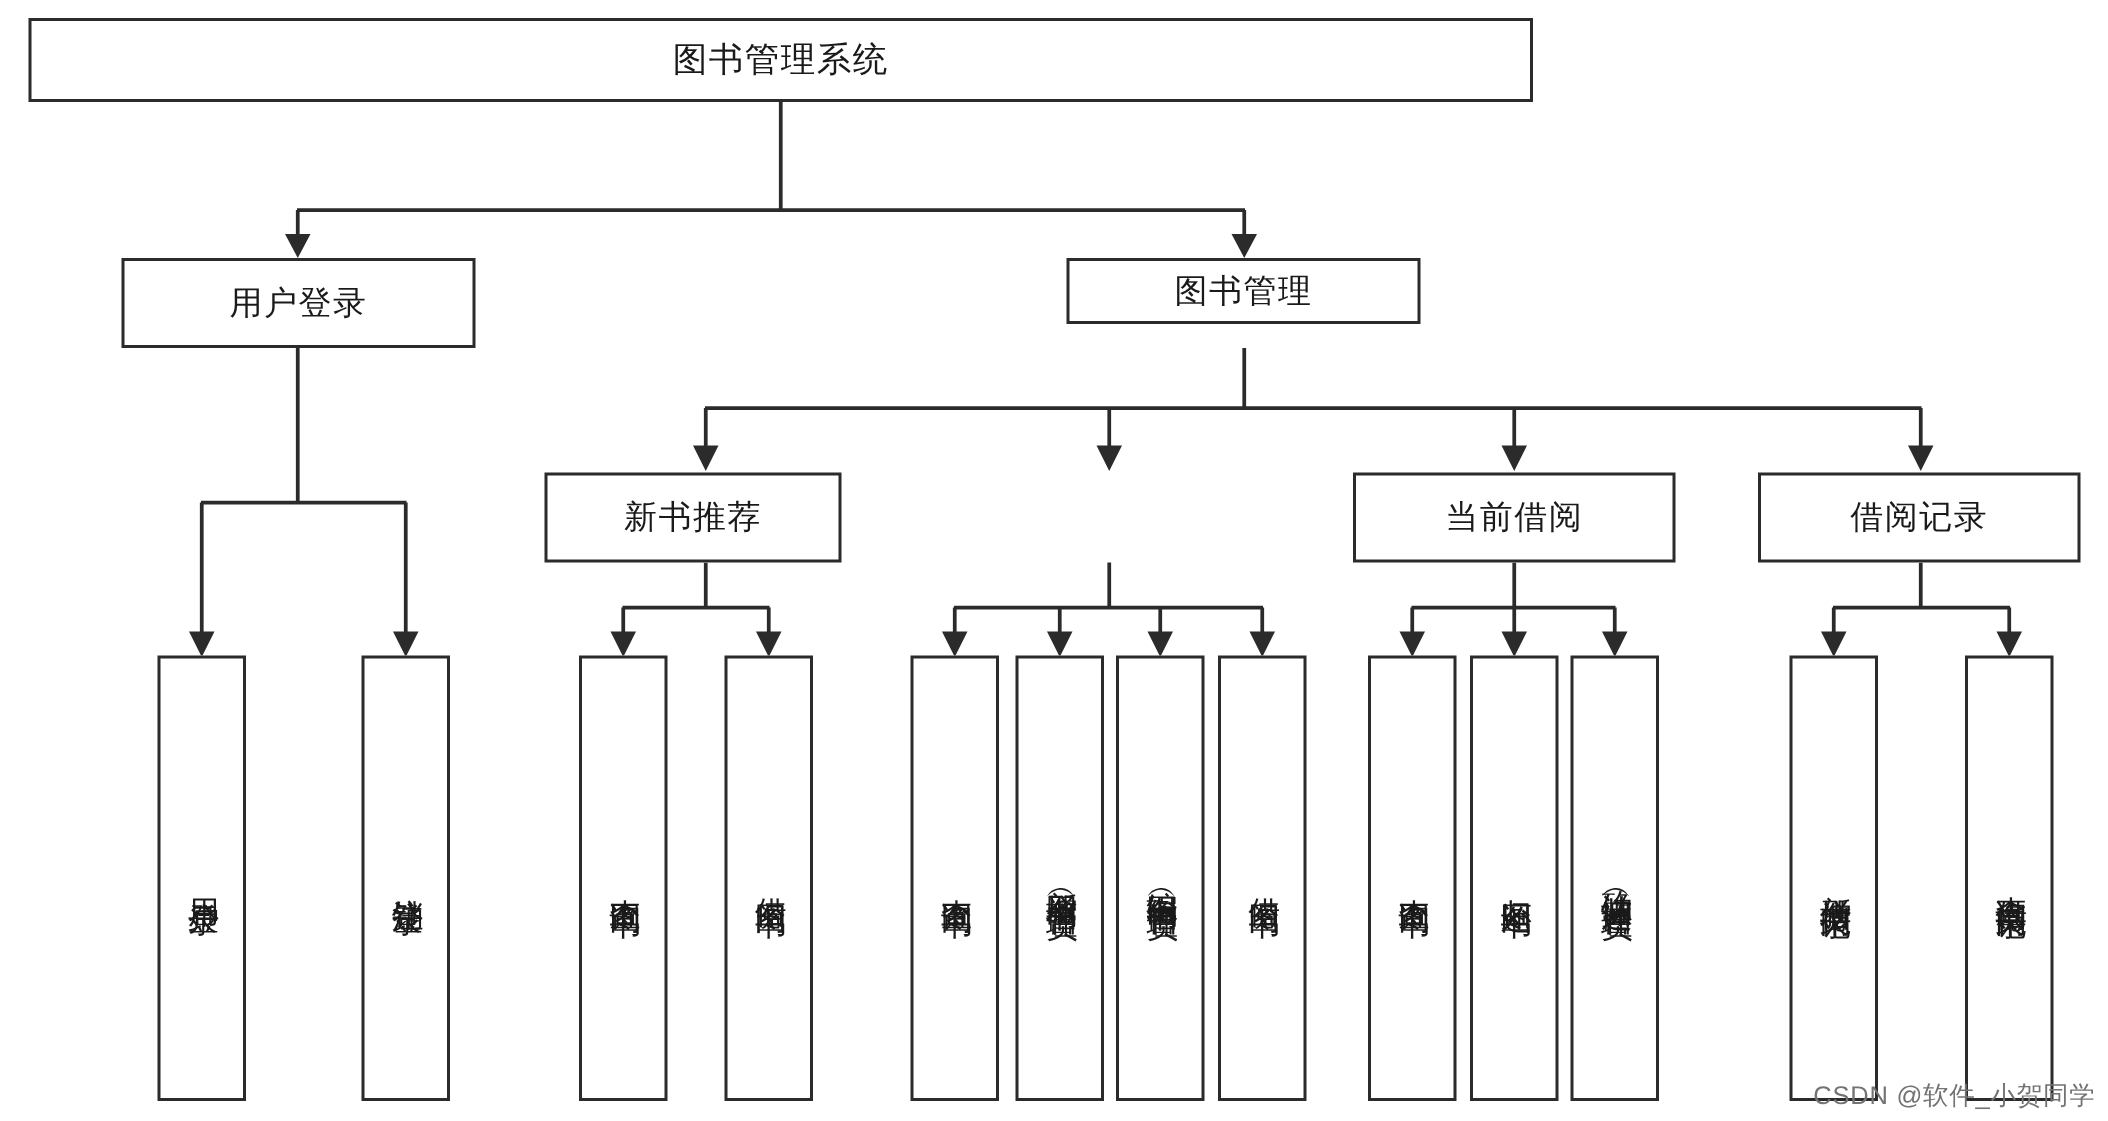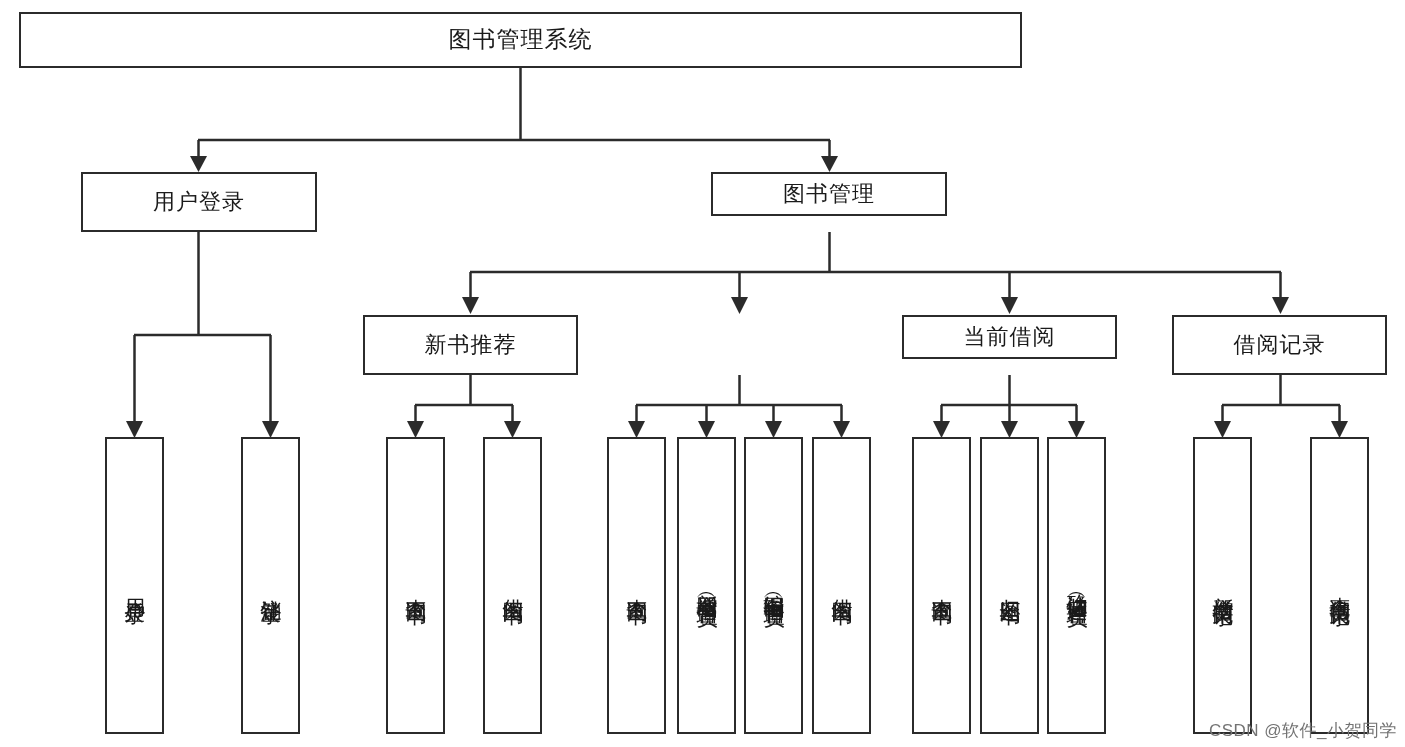--- a/index.html
+++ b/index.html
@@ -156,24 +156,24 @@
     <span class="node-label">图书管理系统</span>
   </div>
 
   <div class="node horiz" style="left:81px; top:172px; width:236px; height:60px;">
     <span class="node-label">用户登录</span>
   </div>
   <div class="node horiz" style="left:711px; top:172px; width:236px; height:44px;">
     <span class="node-label">图书管理</span>
   </div>
 
-  <div class="node horiz" style="left:363px; top:315px; width:215px; height:60px;">
+  <div class="node horiz" style="left:363px; top:315px; width:198px; height:60px;">
     <span class="node-label">新书推荐</span>
   </div>
-  <div class="node horiz" style="left:902px; top:315px; width:215px; height:44px;">
+  <div class="node horiz" style="left:902px; top:315px; width:215px; height:60px;">
     <span class="node-label">当前借阅</span>
   </div>
   <div class="node horiz" style="left:1172px; top:315px; width:215px; height:60px;">
     <span class="node-label">借阅记录</span>
   </div>
 
   <div class="node vert" style="left:105px; top:437px; width:59px; height:297px;">
     <span class="node-label">用户登录</span>
   </div>
   <div class="node vert" style="left:241px; top:437px; width:59px; height:297px;">

